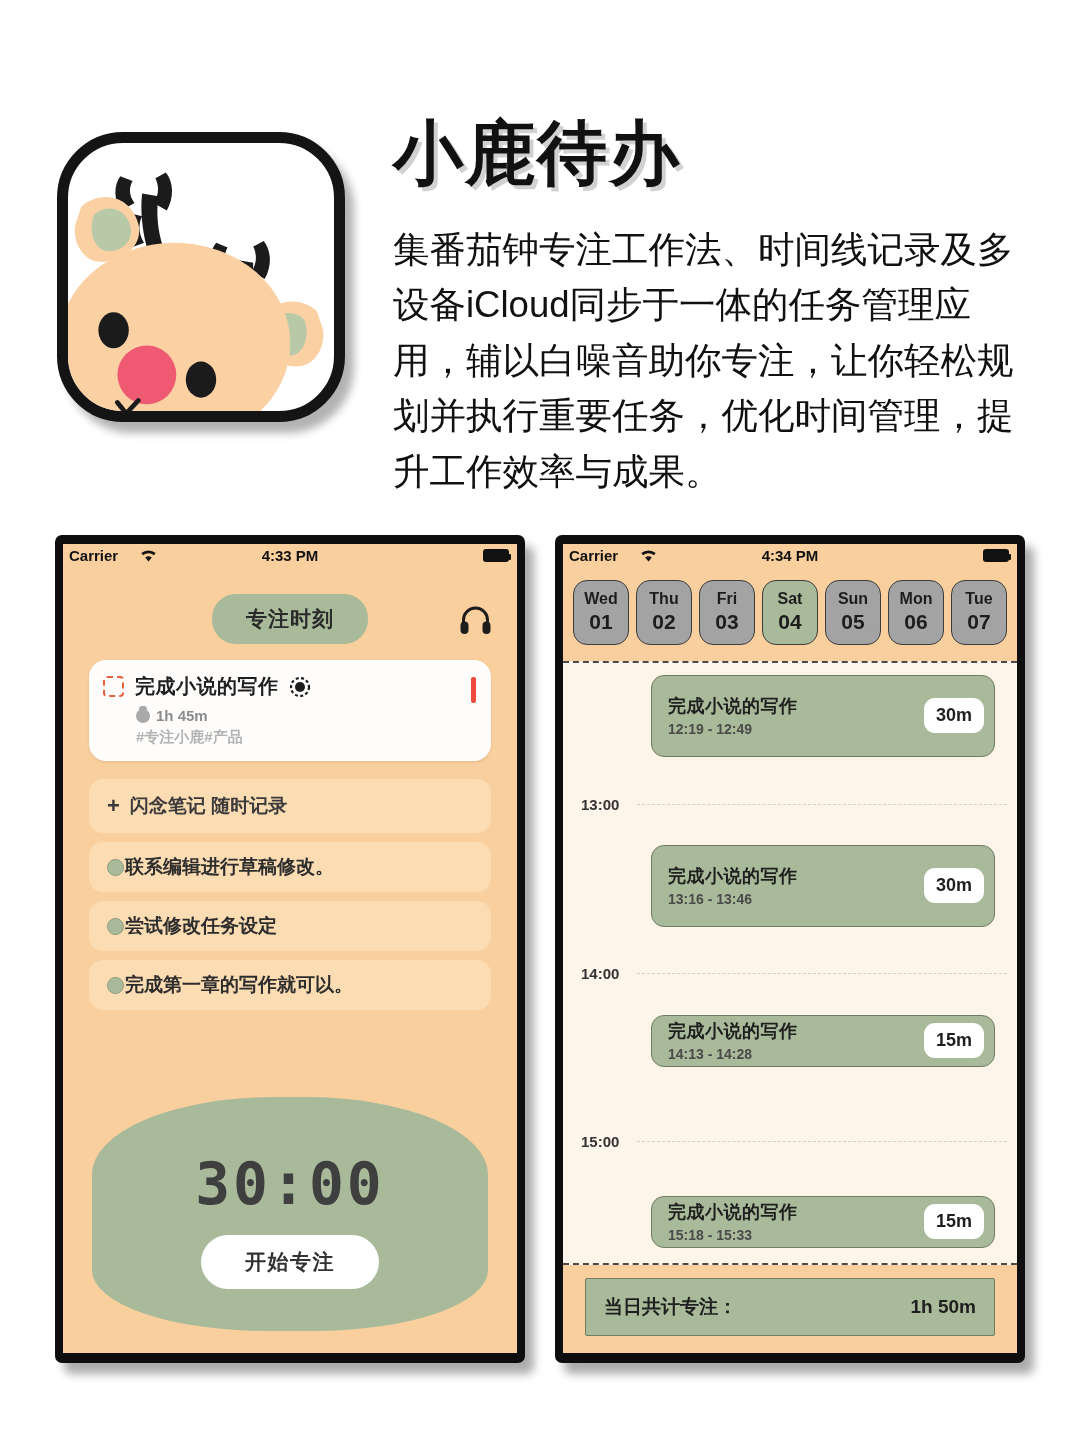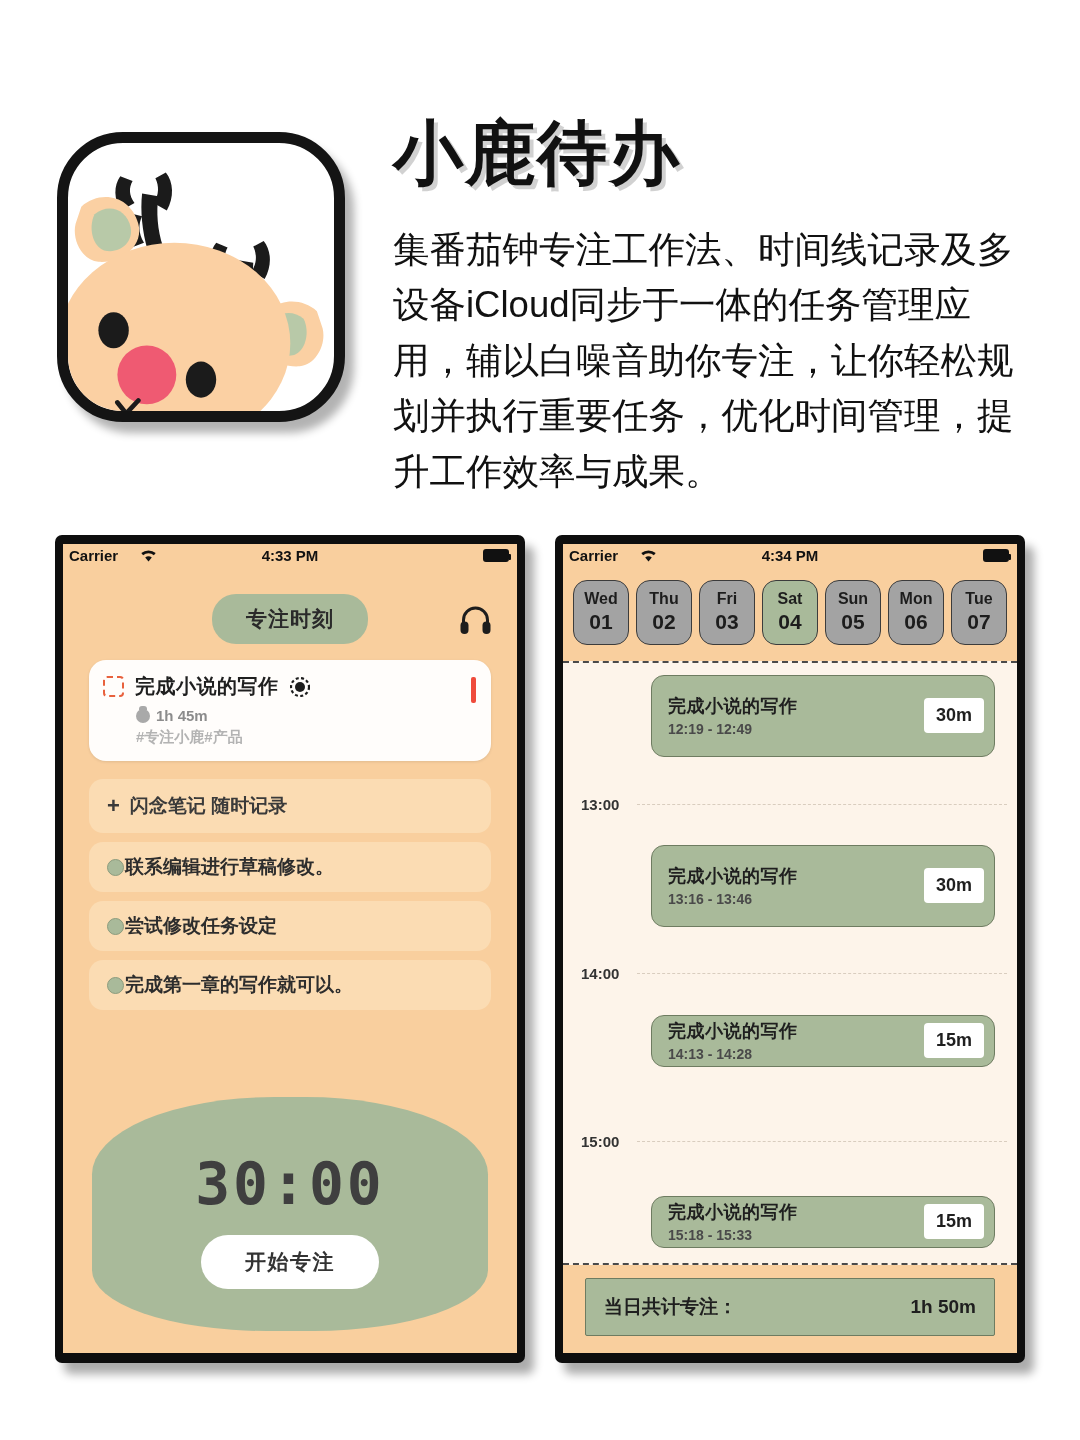--- a/index.html
+++ b/index.html
@@ -251,21 +251,21 @@
     background:#a9ba9a;
     border:1.6px solid #6e7c61;
     border-radius:13px;
     display:flex; align-items:center;
     padding:0 10px 0 16px;
   }
   .tl-event .ev-text{ flex:1 1 auto; }
   .ev-title{ font-size:18px; font-weight:bold; color:#1f1f1f; letter-spacing:0.5px; }
   .ev-time{ font-size:14px; font-weight:bold; color:#4a4a4a; margin-top:3px; }
   .ev-badge{
-    background:#ffffff; border-radius:4px;
+    background:#ffffff; border-radius:11px;
     padding:7px 12px;
     font-size:18px; font-weight:bold; color:#1f1f1f;
     flex:0 0 auto;
   }
 
   .total-bar{
     flex:0 0 auto;
     background:#f9cf9e;
     padding:13px 22px 17px 22px;
   }

